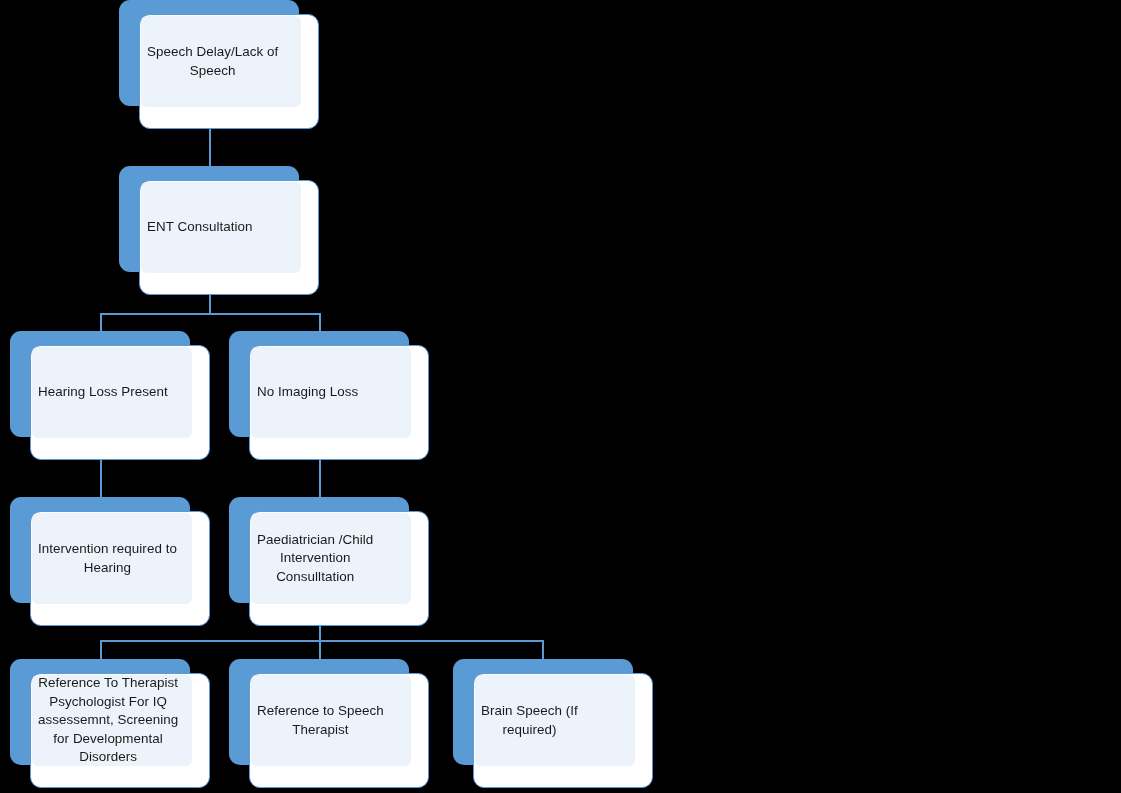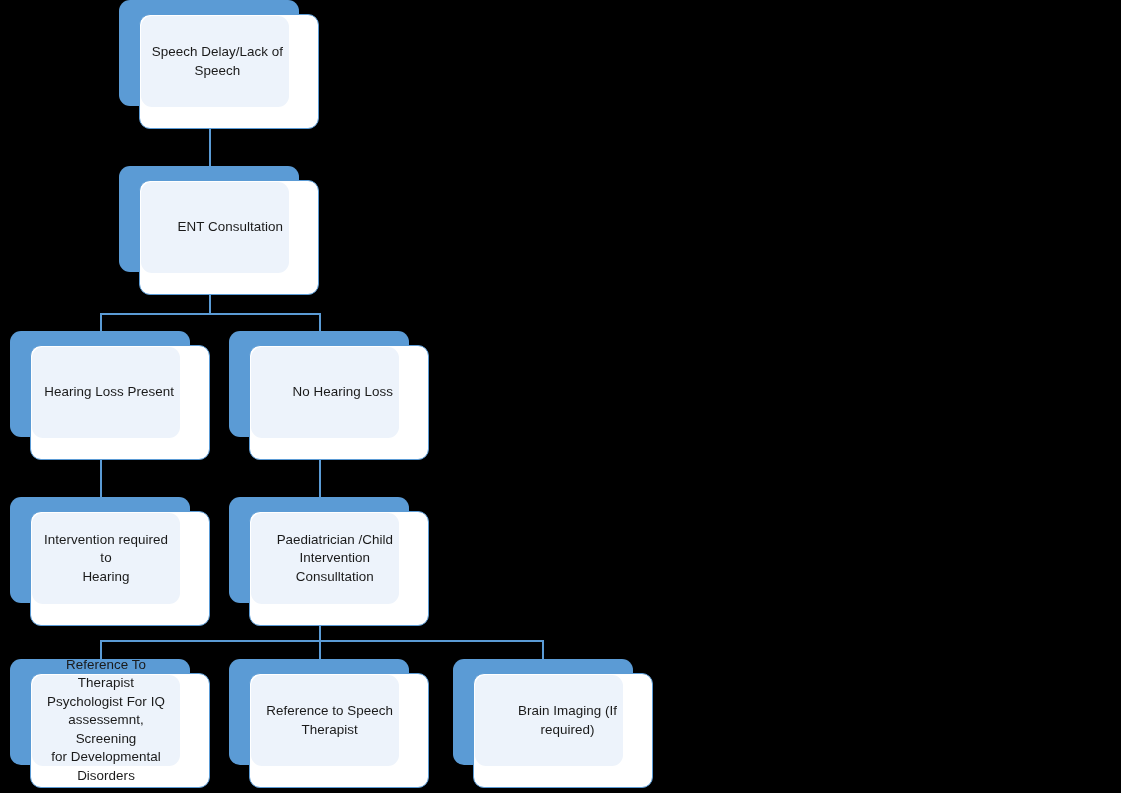--- a/index.html
+++ b/index.html
@@ -49,27 +49,27 @@
     background: #FFFFFF;
     border: 1.4px solid #5B9BD5;
     border-radius: 11px;
     box-sizing: border-box;
   }
   
   .node .panel {
     position: absolute;
     left: 22px;
     top: 16px;
-    width: 148px;
+    width: 160px;
     height: 91px;
     background: #EDF3FB;
-    border-radius: 11px;
+    border-radius: 6px;
     display: flex;
     align-items: center;
-    justify-content: flex-end;
+    justify-content: flex-start;
     box-sizing: border-box;
     padding: 2px 6px;
   }
   .node .label {
     color: #1A1A1A;
     font-size: 13.4px;
     line-height: 18.5px;
     text-align: center;
     white-space: pre-line;
     letter-spacing: 0.05px;
@@ -119,21 +119,21 @@
     <div class="card"></div>
     <div class="panel">
       <span class="label">Hearing Loss Present</span>
     </div>
   </div>
 
   <div class="node" style="left:229px; top:331px;">
     <div class="plate"></div>
     <div class="card"></div>
     <div class="panel">
-      <span class="label">No Hearing Loss</span>
+      <span class="label">No Imaging Loss</span>
     </div>
   </div>
 
   <div class="node" style="left:10px; top:497px;">
     <div class="plate"></div>
     <div class="card"></div>
     <div class="panel">
       <span class="label">Intervention required to
 Hearing</span>
     </div>
@@ -167,18 +167,18 @@
     <div class="panel">
       <span class="label">Reference to Speech
 Therapist</span>
     </div>
   </div>
 
   <div class="node" style="left:453px; top:659px;">
     <div class="plate"></div>
     <div class="card"></div>
     <div class="panel">
-      <span class="label">Brain Imaging (If
+      <span class="label">Brain Speech (If
 required)</span>
     </div>
   </div>
 
 </div>
 
 </body></html>

